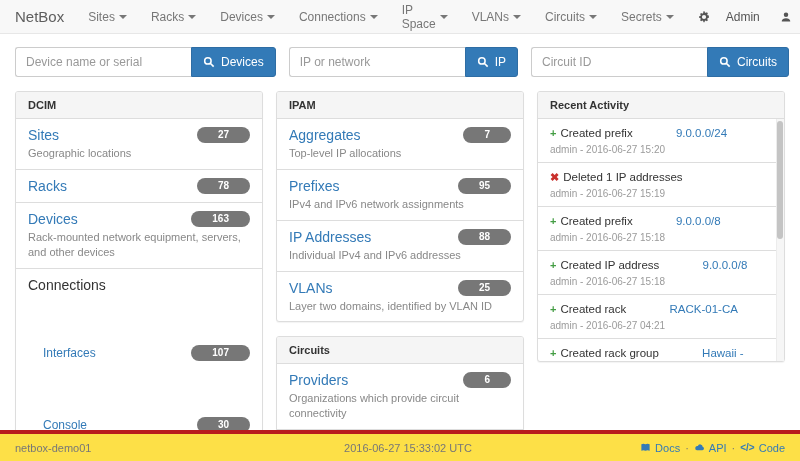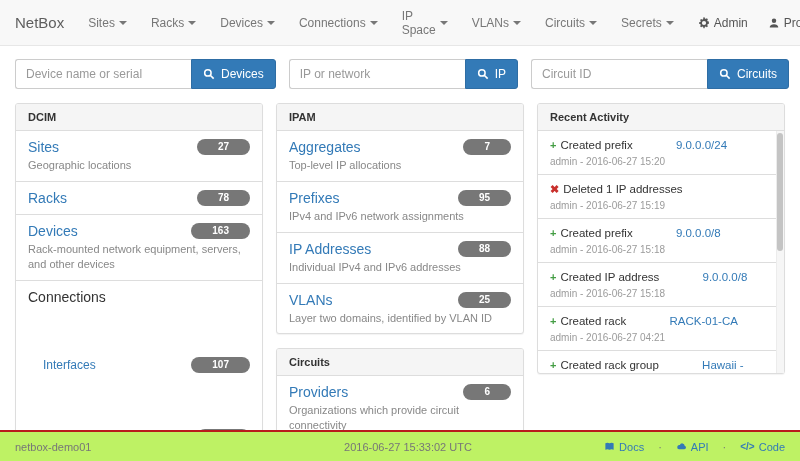--- a/index.html
+++ b/index.html
@@ -6,36 +6,36 @@
   html,body { width:800px; height:461px; }
   body {
     font-family:"Liberation Sans", sans-serif;
     background:#ffffff; color:#333;
     position:relative; overflow:hidden;
   }
   a { text-decoration:none; cursor:pointer; }
 
   
   .navbar {
-    height:46px; background:#f8f8f8; border-bottom:1px solid #e7e7e7;
+    height:34px; background:#f8f8f8; border-bottom:1px solid #e7e7e7;
     display:flex; align-items:center; padding:0 15px;
   }
   .brand { font-size:15px; color:#5e5e5e; margin-right:24px; }
   .nav-menus { display:flex; align-items:center; }
   .nav-link {
     font-size:12px; color:#777; margin-right:24px;
     display:inline-flex; align-items:center;
   }
   .caret {
     display:inline-block; width:0; height:0; margin-left:4px;
     border-left:4px solid transparent; border-right:4px solid transparent;
     border-top:4px solid #777;
   }
   .nav-right { margin-left:auto; display:flex; align-items:center; gap:20px; }
-  .nav-tool { font-size:12px; color:#555; display:inline-flex; align-items:center; gap:4px;text-align:right; }
+  .nav-tool { font-size:12px; color:#555; display:inline-flex; align-items:center; gap:16px;text-align:right; }
   .nav-tool svg { width:12px; height:12px; fill:#555; }
 
   
   .search-row { display:flex; gap:13px; padding:13px 15px 0 15px; }
   .search-group { flex:1; display:flex; }
   .search-input {
     flex:1; min-width:0; height:30px; border:1px solid #ccc;
     border-right:none; border-radius:3px 0 0 3px; padding:0 10px;
     font-size:12px; color:#3b82f6; font-family:"Liberation Sans", sans-serif;
     outline:none;
@@ -92,28 +92,28 @@
     background:#f6f6f6; border-left:1px solid #ececec;
   }
   .sb-thumb {
     position:absolute; top:2px; right:1px; width:6px; height:118px;
     background:#c4c4c4; border-radius:3px;
   }
 
   
   .footer {
     position:absolute; left:0; right:0; bottom:0; height:31px;
-    background:#bef264; border-top:2px solid #b91c1c;
+    background:#fde047; border-top:4px solid #b91c1c;
     display:flex; align-items:center; padding:0 15px;
     font-size:11px; color:#777;
   }
   .footer-center {
     position:absolute; left:16px; right:0; text-align:center; pointer-events:none;
   }
-  .footer-right { margin-left:auto; display:flex; align-items:flex-start; gap:14px; z-index:1; }
+  .footer-right { margin-left:auto; display:flex; align-items:flex-start; gap:5px; z-index:1; }
   .footer-link { color:#337ab7; display:inline-flex; align-items:center; gap:4px; font-size:11px; }
   .footer-link svg { width:11px; height:11px; fill:#337ab7; }
   .code-glyph { font-size:10px; font-weight:bold; color:#337ab7; }
   .dot-sep { color:#777; }
 </style>
 </head>
 <body>
 
 <div class="navbar">
   <a class="brand">NetBox</a>

